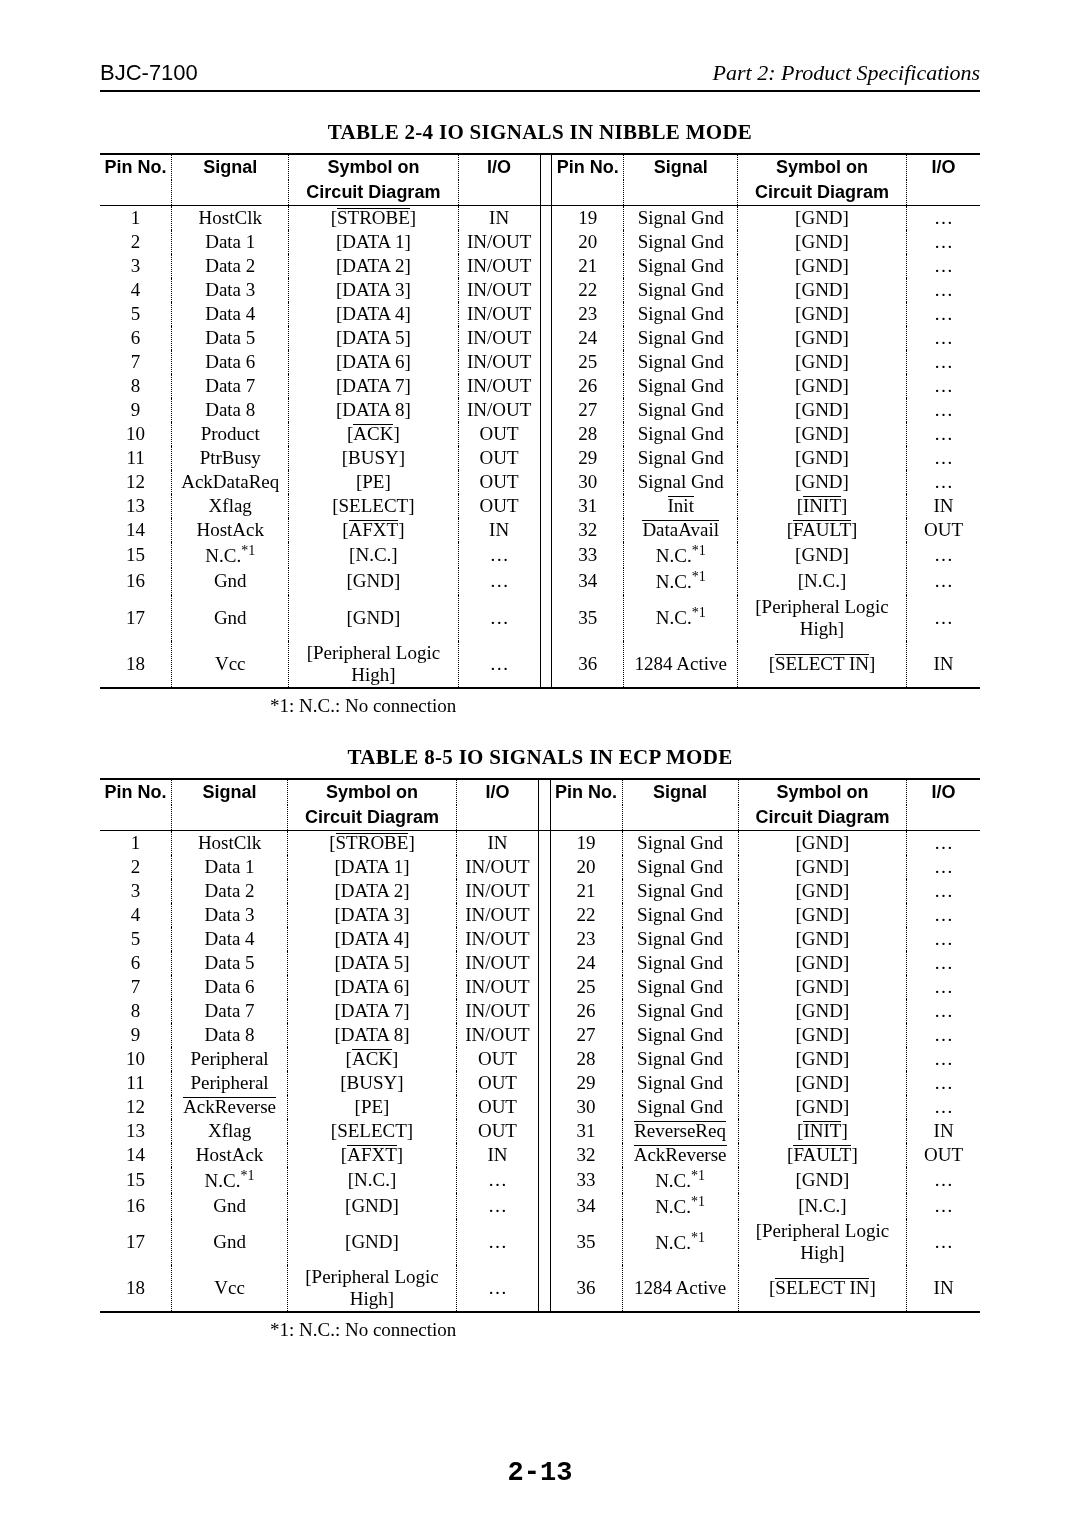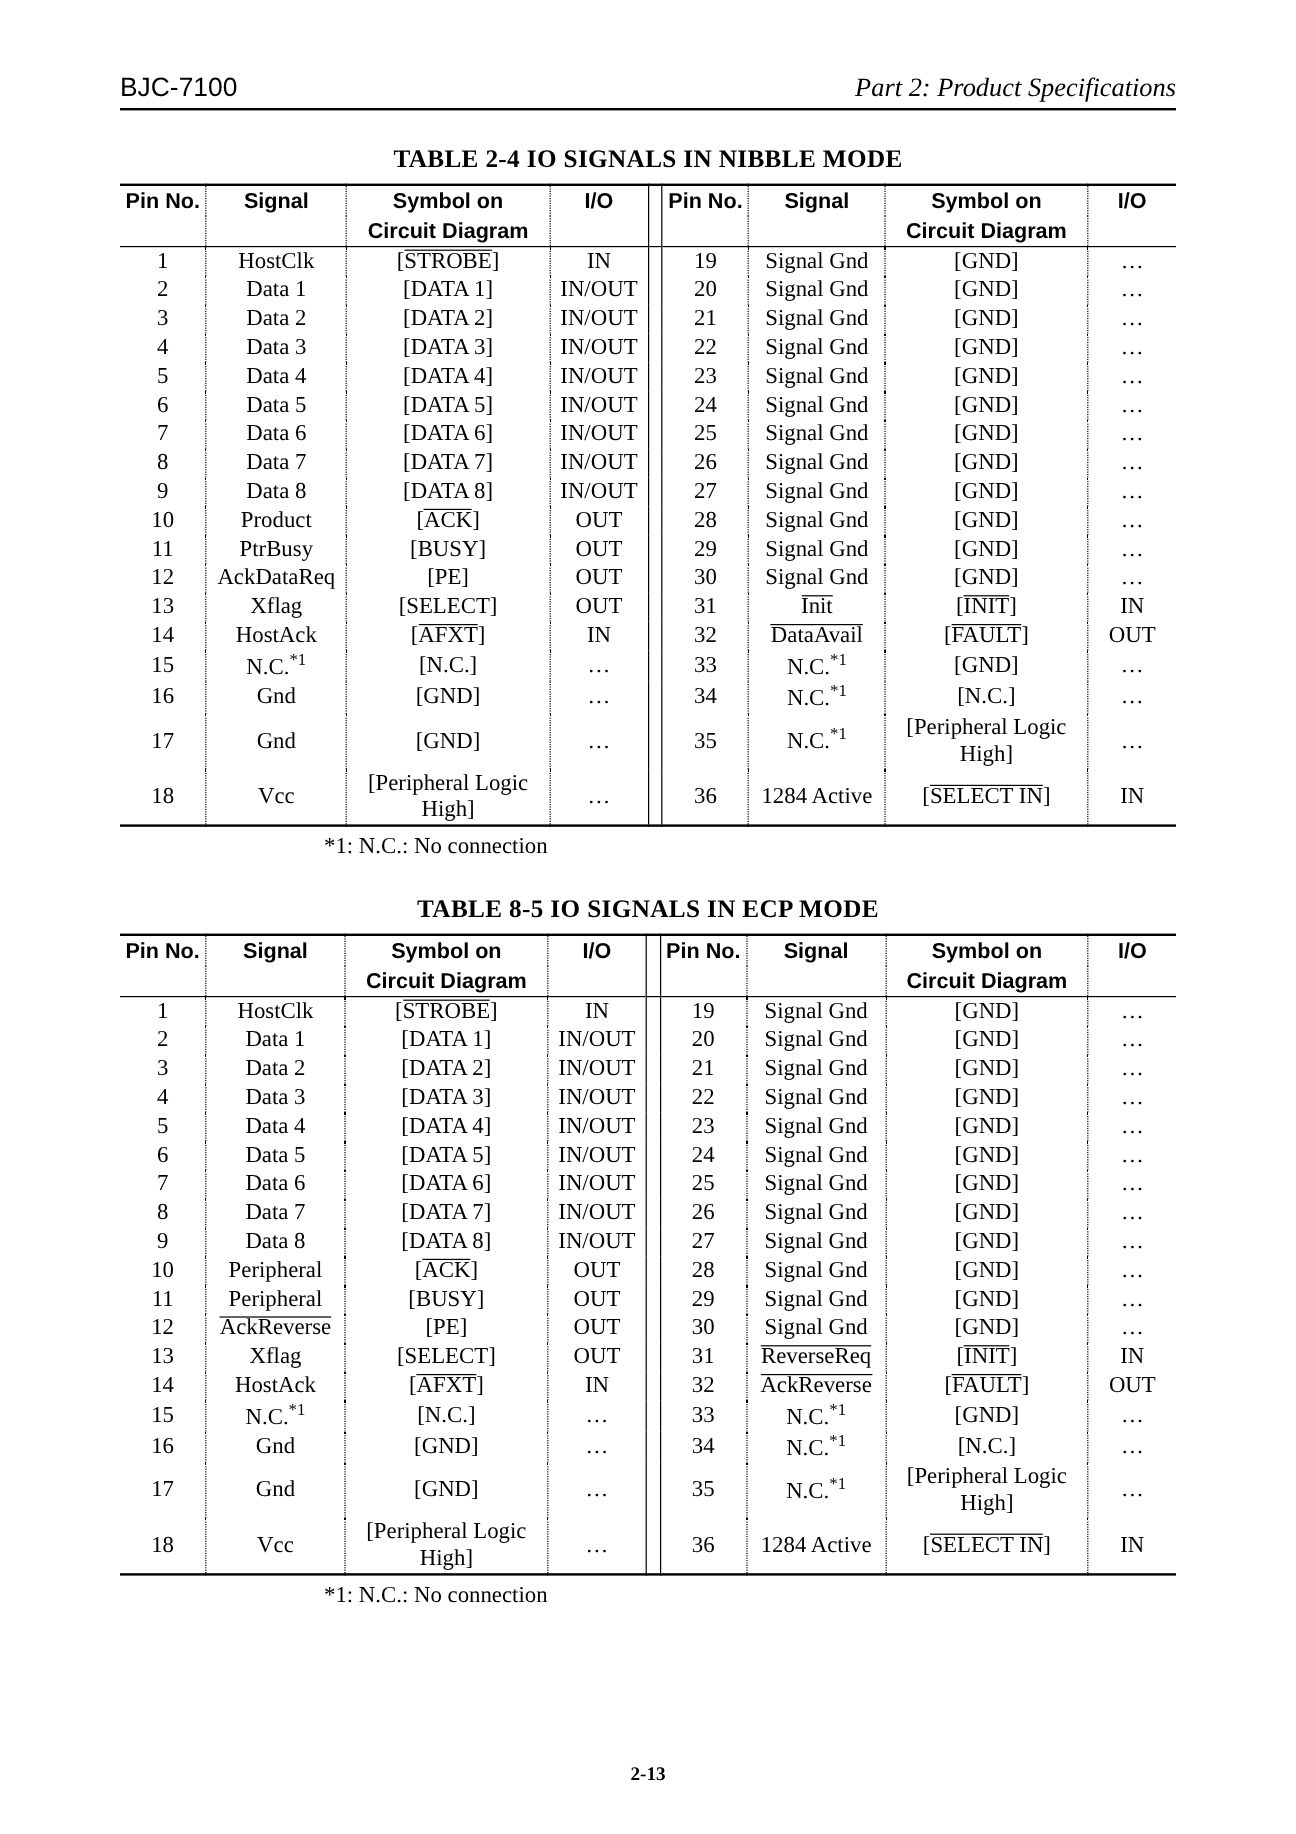--- a/index.html
+++ b/index.html
@@ -20,21 +20,21 @@
   table.signal{font-size:19px;}
   table.signal th{font-family:Arial,Helvetica,sans-serif;font-weight:bold;font-size:18px;text-align:center;padding:2px 4px;}
   table.signal td{text-align:center;padding:1px 4px;vertical-align:middle;}
   table.signal .toprule{border-top:2px solid #000;}
   table.signal .midrule{border-top:1px solid #000;}
   table.signal .botrule{border-bottom:2px solid #000;}
   .ov{position:relative;}
   .ov::after{content:"";position:absolute;left:0;right:0;top:1px;border-top:1.4px solid #000;}
   .small{font-size:14px;vertical-align:super;}
   .note{font-size:19px;margin:6px 0 0 170px;}
-  .pagenum{position:absolute;bottom:40px;left:0;right:0;text-align:center;font-family:Liberation Serif, serif;font-weight:bold;font-size:16px;}
+  .pagenum{position:absolute;bottom:40px;left:0;right:0;text-align:center;font-family:Liberation Mono, monospace;font-weight:bold;font-size:27px;}
 </style>
 </head>
 <body>
 
 <div class="hdrbar">
   <span class="sans model">BJC-7100</span>
   <span class="part">Part 2: Product Specifications</span>
 </div>
 
 <div class="tbl-title">TABLE 2-4 IO SIGNALS IN NIBBLE MODE</div>

